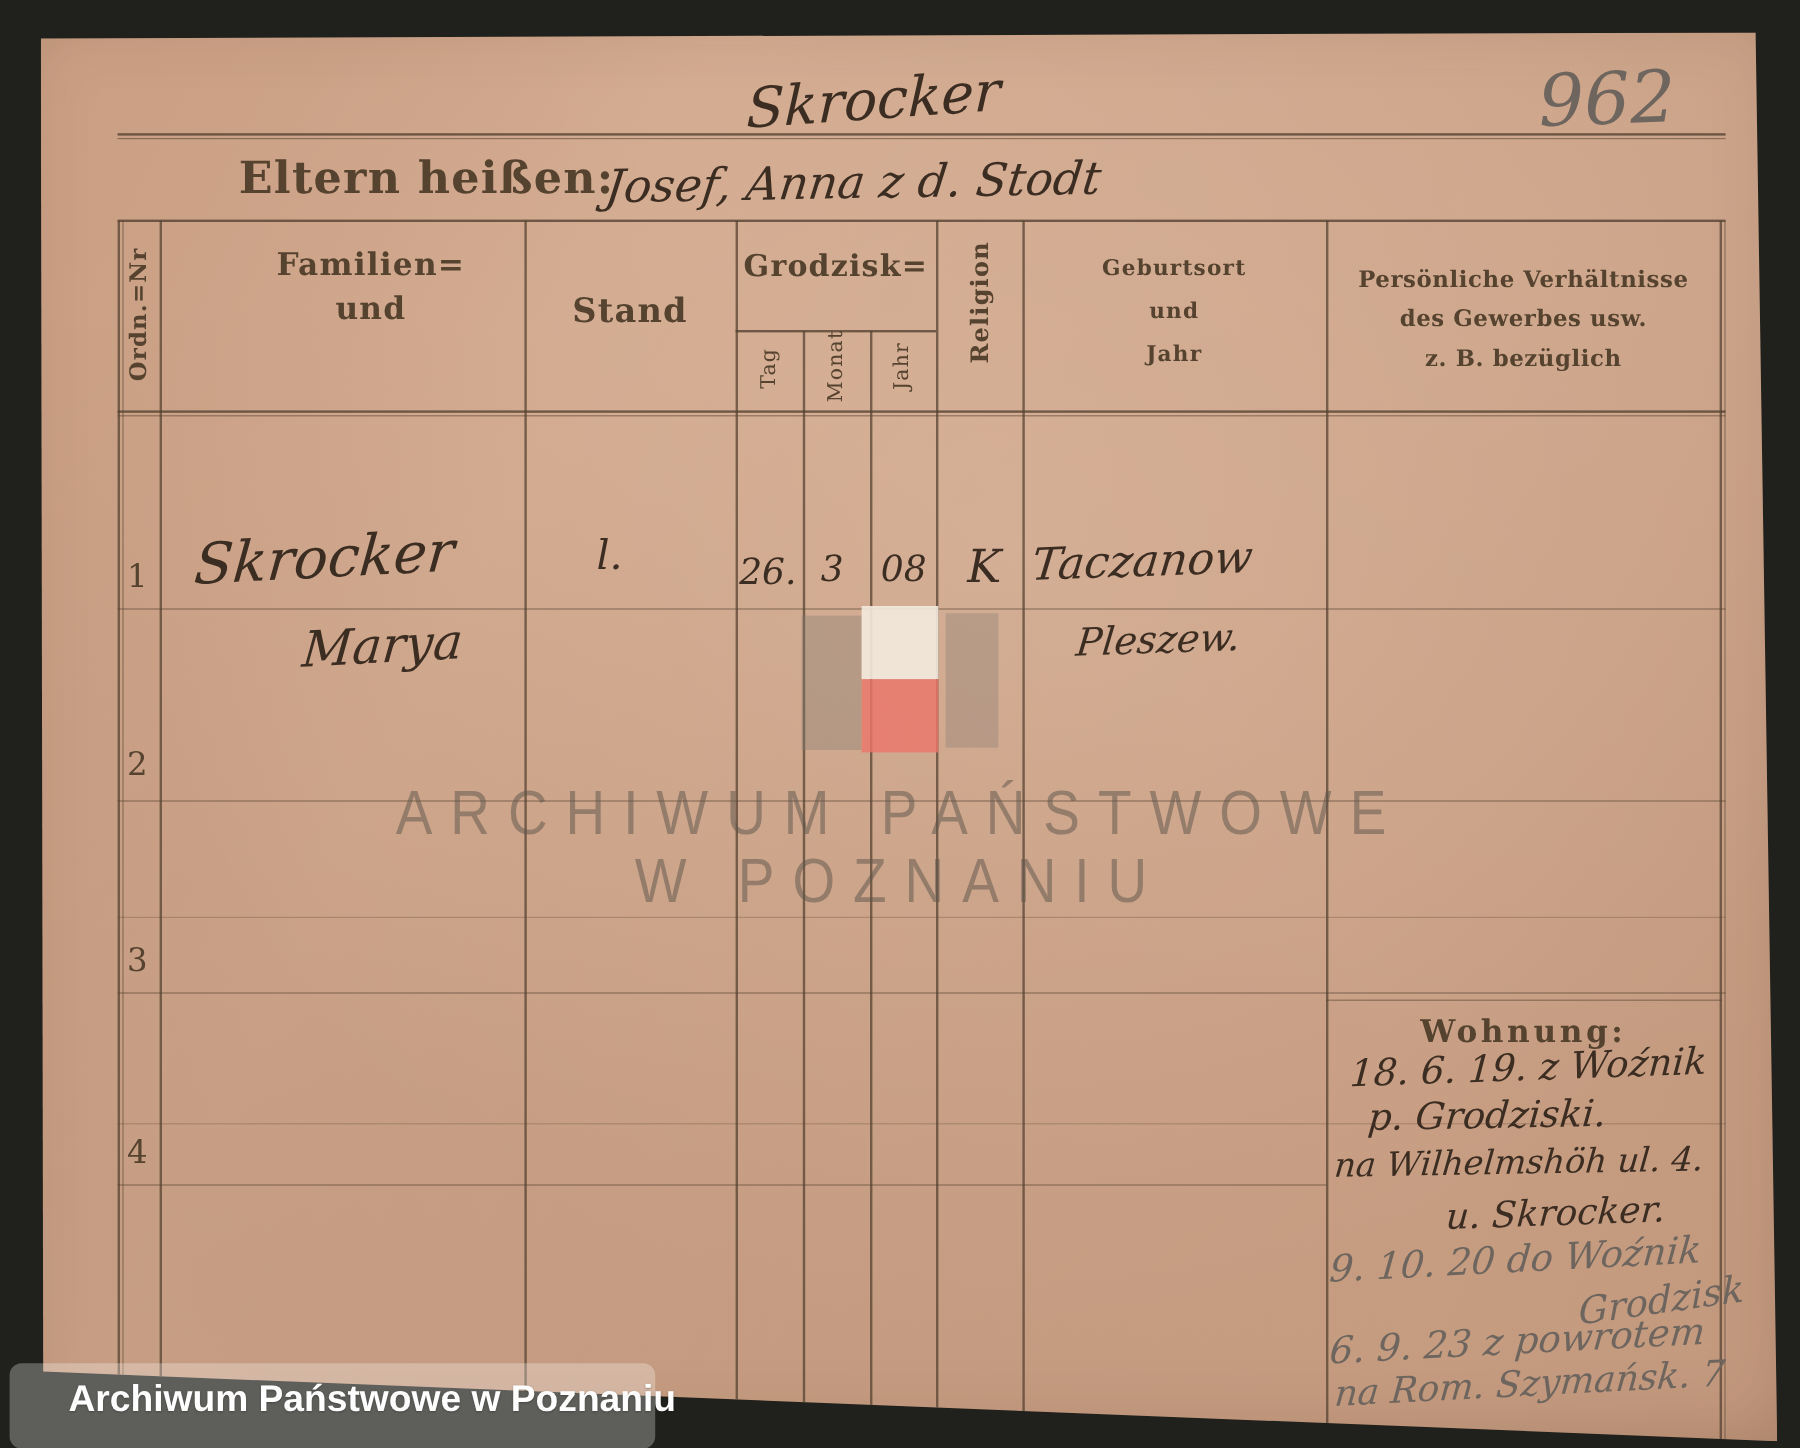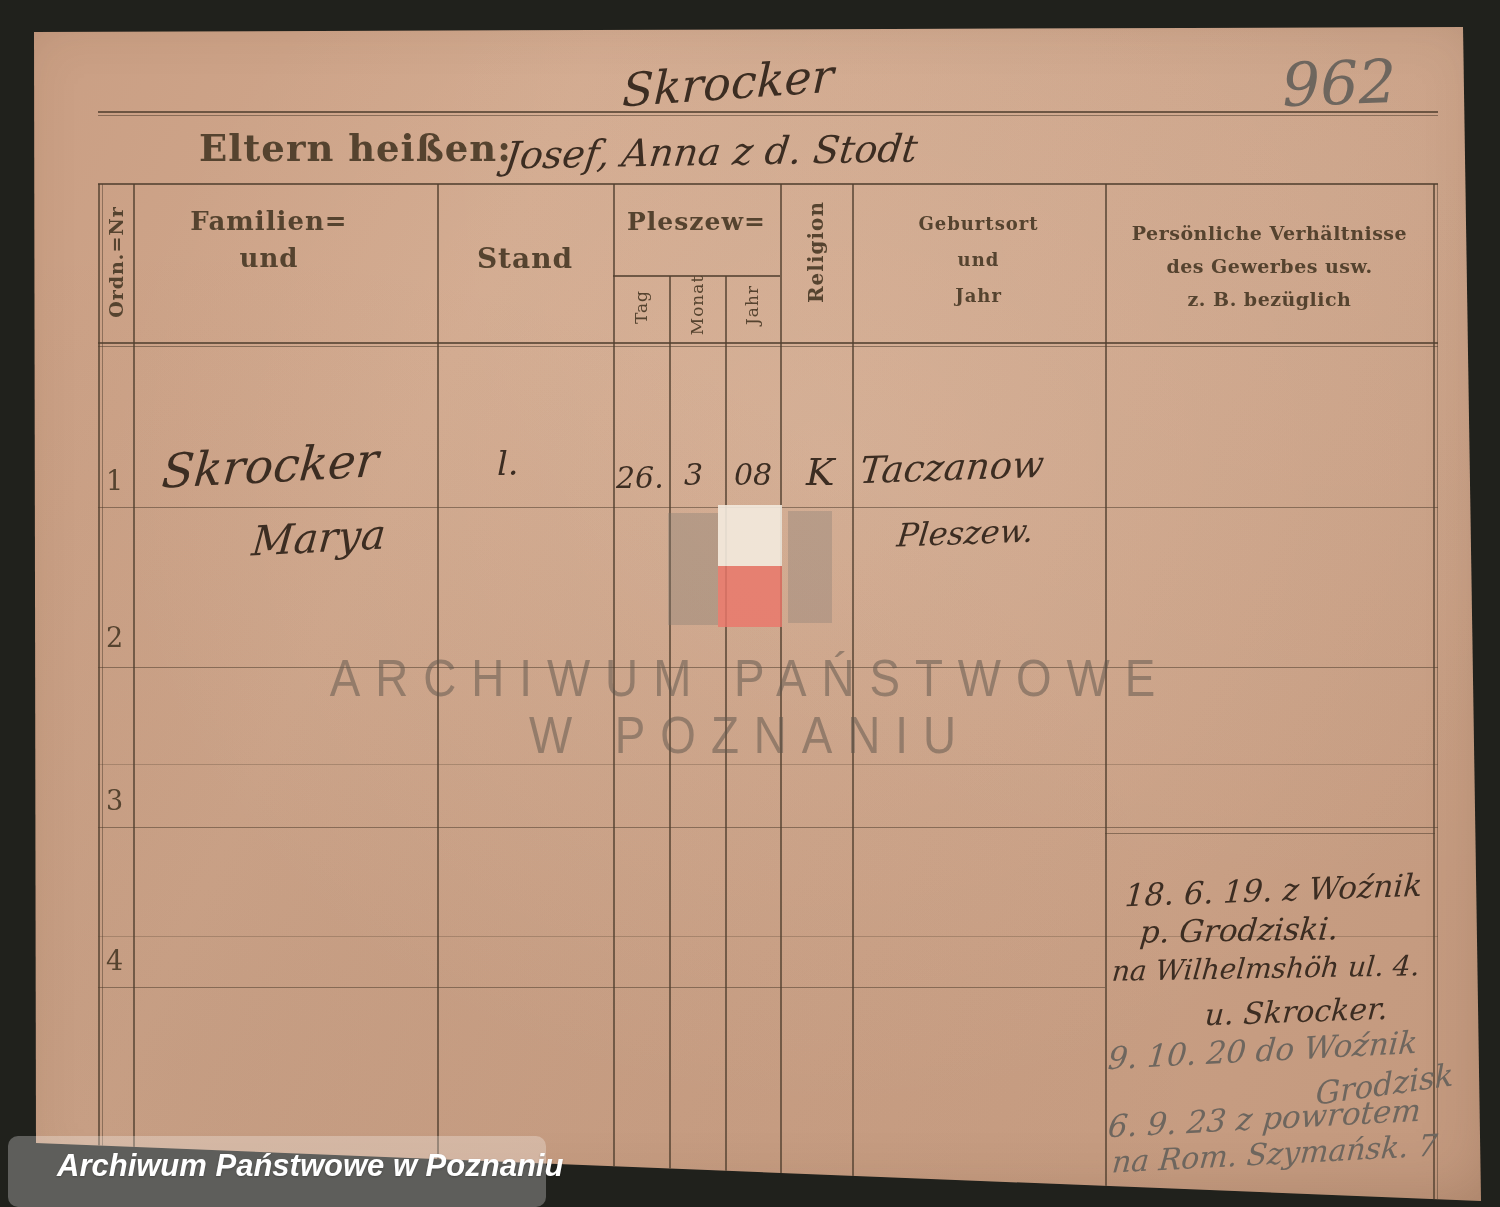--- a/index.html
+++ b/index.html
@@ -26,21 +26,21 @@
   .hw{font-family:"DejaVu Serif",serif;font-style:italic;color:#3c2d22;white-space:nowrap;}
   .hw.pencil{color:#6e665e;}
   .center{text-align:center;}
   .wm{left:0;right:0;text-align:center;font-family:"Liberation Sans",sans-serif;
       color:rgba(95,87,77,0.52);font-size:52px;letter-spacing:17px;transform:scaleX(0.88);
       white-space:nowrap;}
   .overlay{position:absolute;}
   .capband{position:absolute;left:8px;top:1136px;width:538px;height:71px;
       background:rgba(255,255,255,0.28);border-radius:10px;}
   .caption{position:absolute;left:57px;top:1148px;font-family:"Liberation Sans",sans-serif;
-      font-weight:bold;font-size:31px;color:#ffffff;text-shadow:0 1px 2px rgba(0,0,0,0.25);font-style:italic;}
+      font-weight:bold;font-size:31px;color:#ffffff;text-shadow:0 1px 2px rgba(0,0,0,0.25);}
 </style>
 </head>
 <body>
 
 <div class="photo">
 
   <div class="paper">
 
     <div class="abs hw" style="left:622px;top:56px;font-size:46px;transform:rotate(-4deg) skewX(-6deg);">Skrocker</div>
     <div class="abs hw pencil" style="left:1282px;top:48px;font-size:60px;transform:rotate(-2deg);">962</div>
@@ -70,26 +70,26 @@
     <div class="hline thin" style="left:98px;top:346px;width:1340px;"></div>
     <div class="hline thin" style="left:98px;top:507px;width:1340px;"></div>
     <div class="hline thin" style="left:98px;top:667px;width:1340px;"></div>
     <div class="hline faint" style="left:98px;top:764px;width:1340px;"></div>
     <div class="hline thin" style="left:98px;top:827px;width:1340px;"></div>
     <div class="hline thin" style="left:1105px;top:833px;width:330px;"></div>
     <div class="hline faint" style="left:98px;top:936px;width:1340px;"></div>
     <div class="hline thin" style="left:98px;top:987px;width:1007px;"></div>
 
     <div class="abs print rot" style="left:46px;top:247px;width:140px;height:30px;font-size:19px;">Ordn.=Nr</div>
-    <div class="abs print center" style="left:133px;top:203px;width:272px;font-size:26px;line-height:37px;">
+    <div class="abs print center" style="left:133px;top:203px;width:272px;font-size:26px;line-height:37px;padding-left:40px;">
       <div>Familien=</div>
       <div>und</div>
     </div>
     <div class="abs print center" style="left:437px;top:242px;width:176px;font-size:28px;">Stand</div>
-    <div class="abs print center" style="left:613px;top:207px;width:167px;font-size:25px;">Pleszew=</div>
+    <div class="abs print center" style="left:613px;top:207px;width:167px;font-size:25px;">Grodzisk=</div>
     <div class="abs print rot" style="left:601px;top:295px;width:80px;height:24px;font-size:17px;font-weight:normal;">Tag</div>
     <div class="abs print rot" style="left:657px;top:293px;width:80px;height:24px;font-size:17px;font-weight:normal;">Monat</div>
     <div class="abs print rot" style="left:712px;top:293px;width:80px;height:24px;font-size:17px;font-weight:normal;">Jahr</div>
     <div class="abs print rot" style="left:756px;top:239px;width:120px;height:26px;font-size:20px;">Religion</div>
     <div class="abs print center" style="left:852px;top:206px;width:253px;font-size:18px;line-height:36px;">
       <div>Geburtsort</div>
       <div>und</div>
       <div>Jahr</div>
     </div>
     <div class="abs print center" style="left:1105px;top:217px;width:329px;font-size:19px;line-height:33px;letter-spacing:0.5px;">
@@ -114,20 +114,21 @@
     <div class="abs hw" style="left:897px;top:514px;font-size:32px;transform:rotate(-2deg) skewX(-8deg);">Pleszew.</div>
 
     <div class="overlay" style="left:668px;top:513px;width:50px;height:112px;background:rgba(128,122,116,0.35);"></div>
     <div class="overlay" style="left:718px;top:505px;width:64px;height:61px;background:rgba(243,234,222,0.9);"></div>
     <div class="overlay" style="left:718px;top:566px;width:64px;height:61px;background:rgba(234,118,106,0.82);"></div>
     <div class="overlay" style="left:788px;top:511px;width:44px;height:112px;background:rgba(128,122,116,0.32);"></div>
 
     <div class="abs wm" style="top:648px;">ARCHIWUM PAŃSTWOWE</div>
     <div class="abs wm" style="top:705px;">W POZNANIU</div>
 
+    <div class="abs print center" style="left:1105px;top:845px;width:329px;font-size:26px;letter-spacing:3px;">Wohnung:</div>
     <div class="abs hw" style="left:1125px;top:872px;font-size:31px;transform:rotate(-2deg) skewX(-6deg);">18. 6. 19. z Woźnik</div>
     <div class="abs hw" style="left:1140px;top:912px;font-size:31px;transform:rotate(-1deg) skewX(-6deg);">p. Grodziski.</div>
     <div class="abs hw" style="left:1112px;top:952px;font-size:28px;transform:rotate(-1deg) skewX(-6deg);">na Wilhelmshöh ul. 4.</div>
     <div class="abs hw" style="left:1205px;top:994px;font-size:30px;transform:rotate(-2deg) skewX(-6deg);">u. Skrocker.</div>
     <div class="abs hw pencil" style="left:1108px;top:1032px;font-size:31px;transform:rotate(-3deg) skewX(-8deg);">9. 10. 20 do Woźnik</div>
     <div class="abs hw pencil" style="left:1315px;top:1066px;font-size:31px;transform:rotate(-8deg) skewX(-8deg);">Grodzisk</div>
     <div class="abs hw pencil" style="left:1108px;top:1100px;font-size:31px;transform:rotate(-3deg) skewX(-8deg);">6. 9. 23 z powrotem</div>
     <div class="abs hw pencil" style="left:1112px;top:1136px;font-size:30px;transform:rotate(-3deg) skewX(-8deg);">na Rom. Szymańsk. 7</div>
 
   </div>

